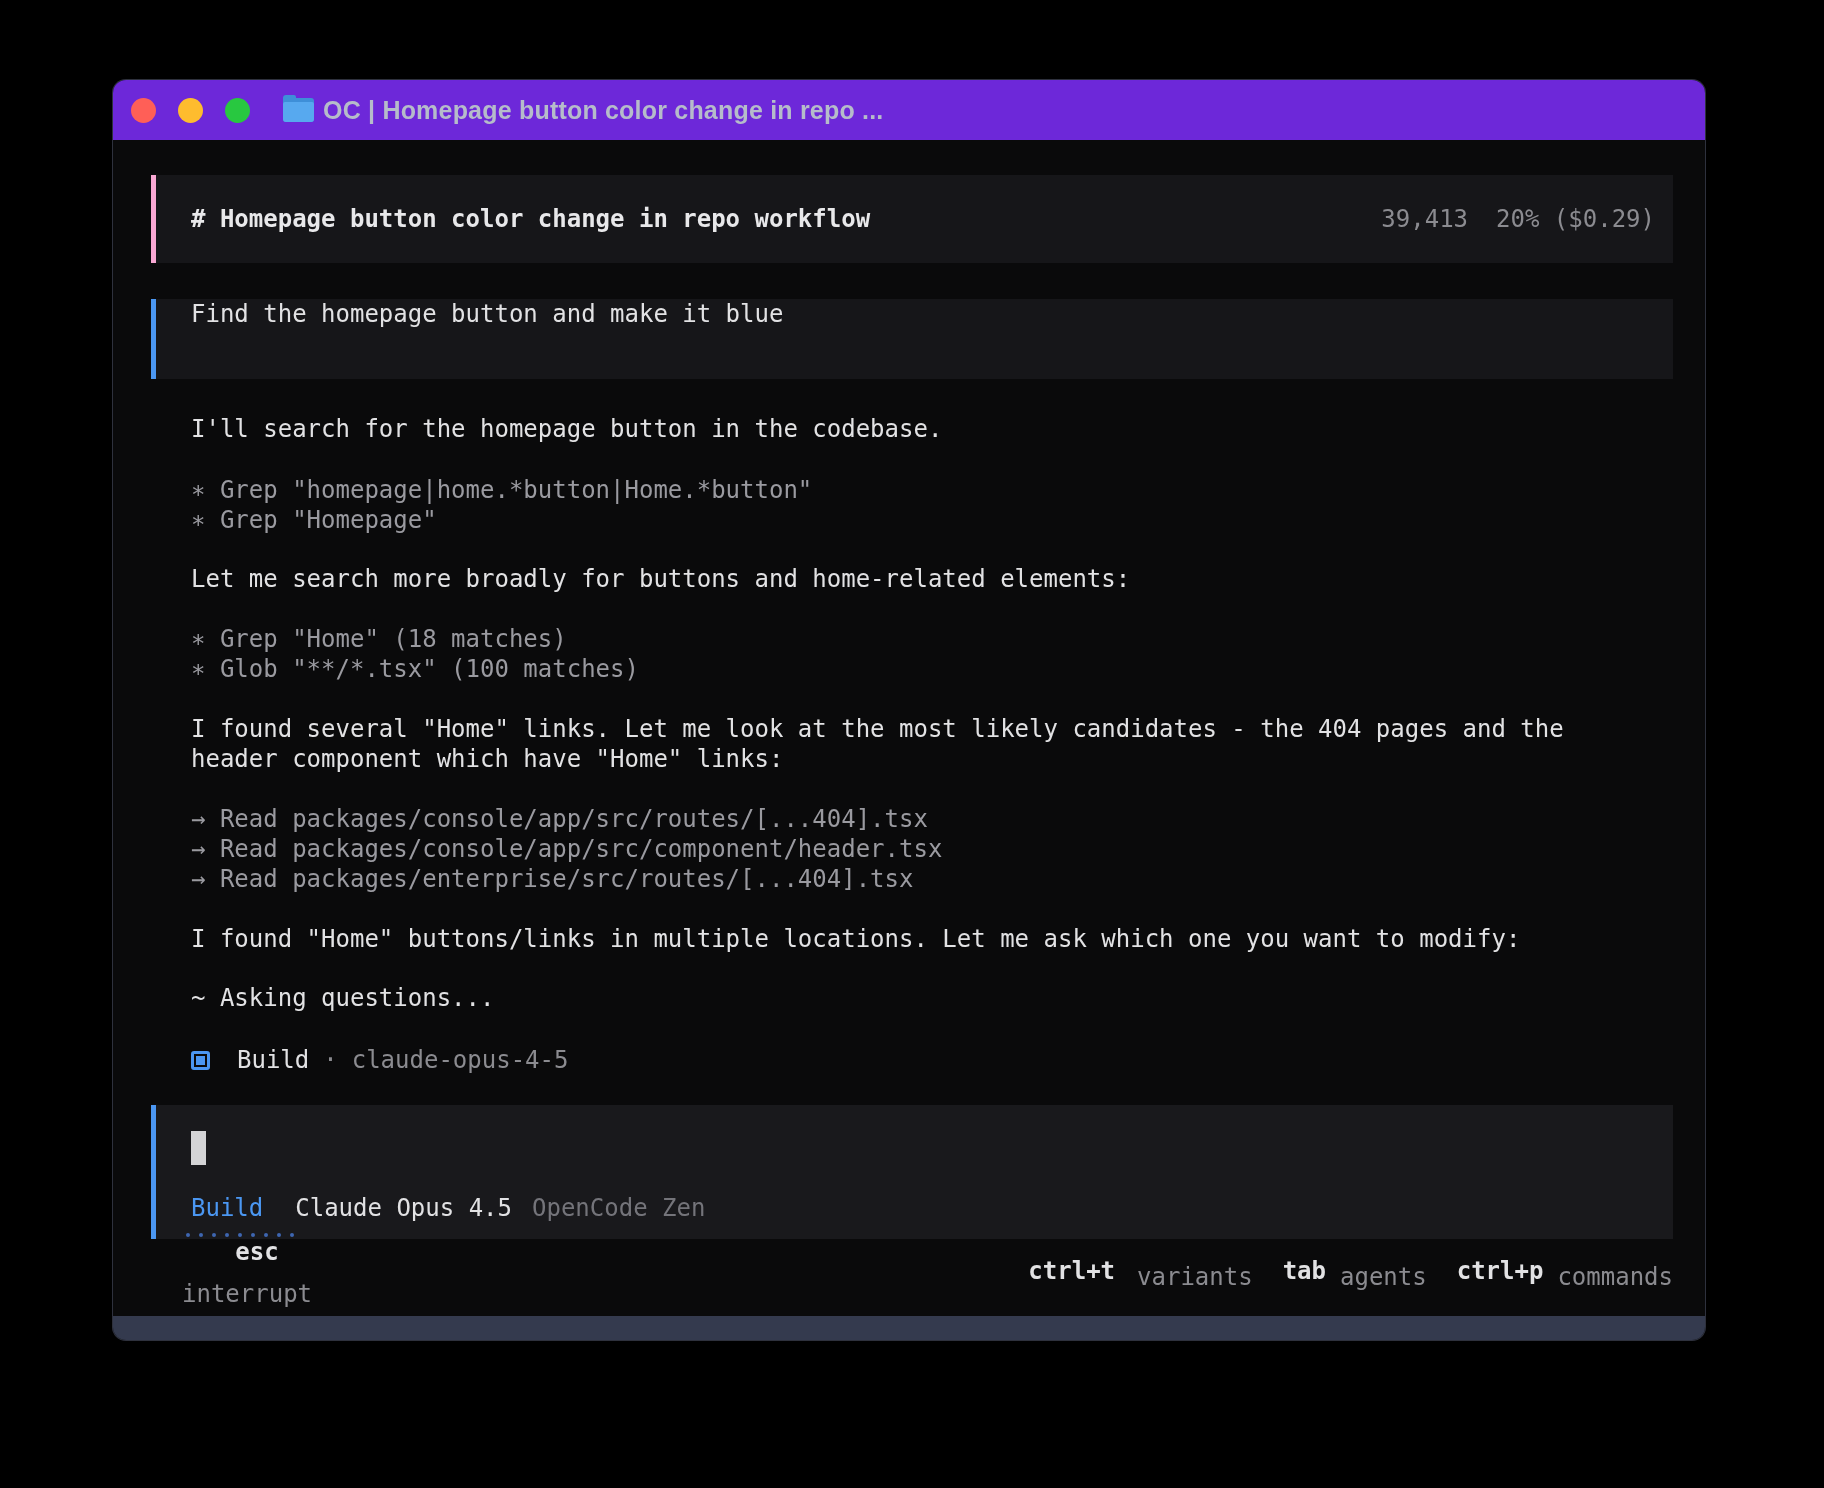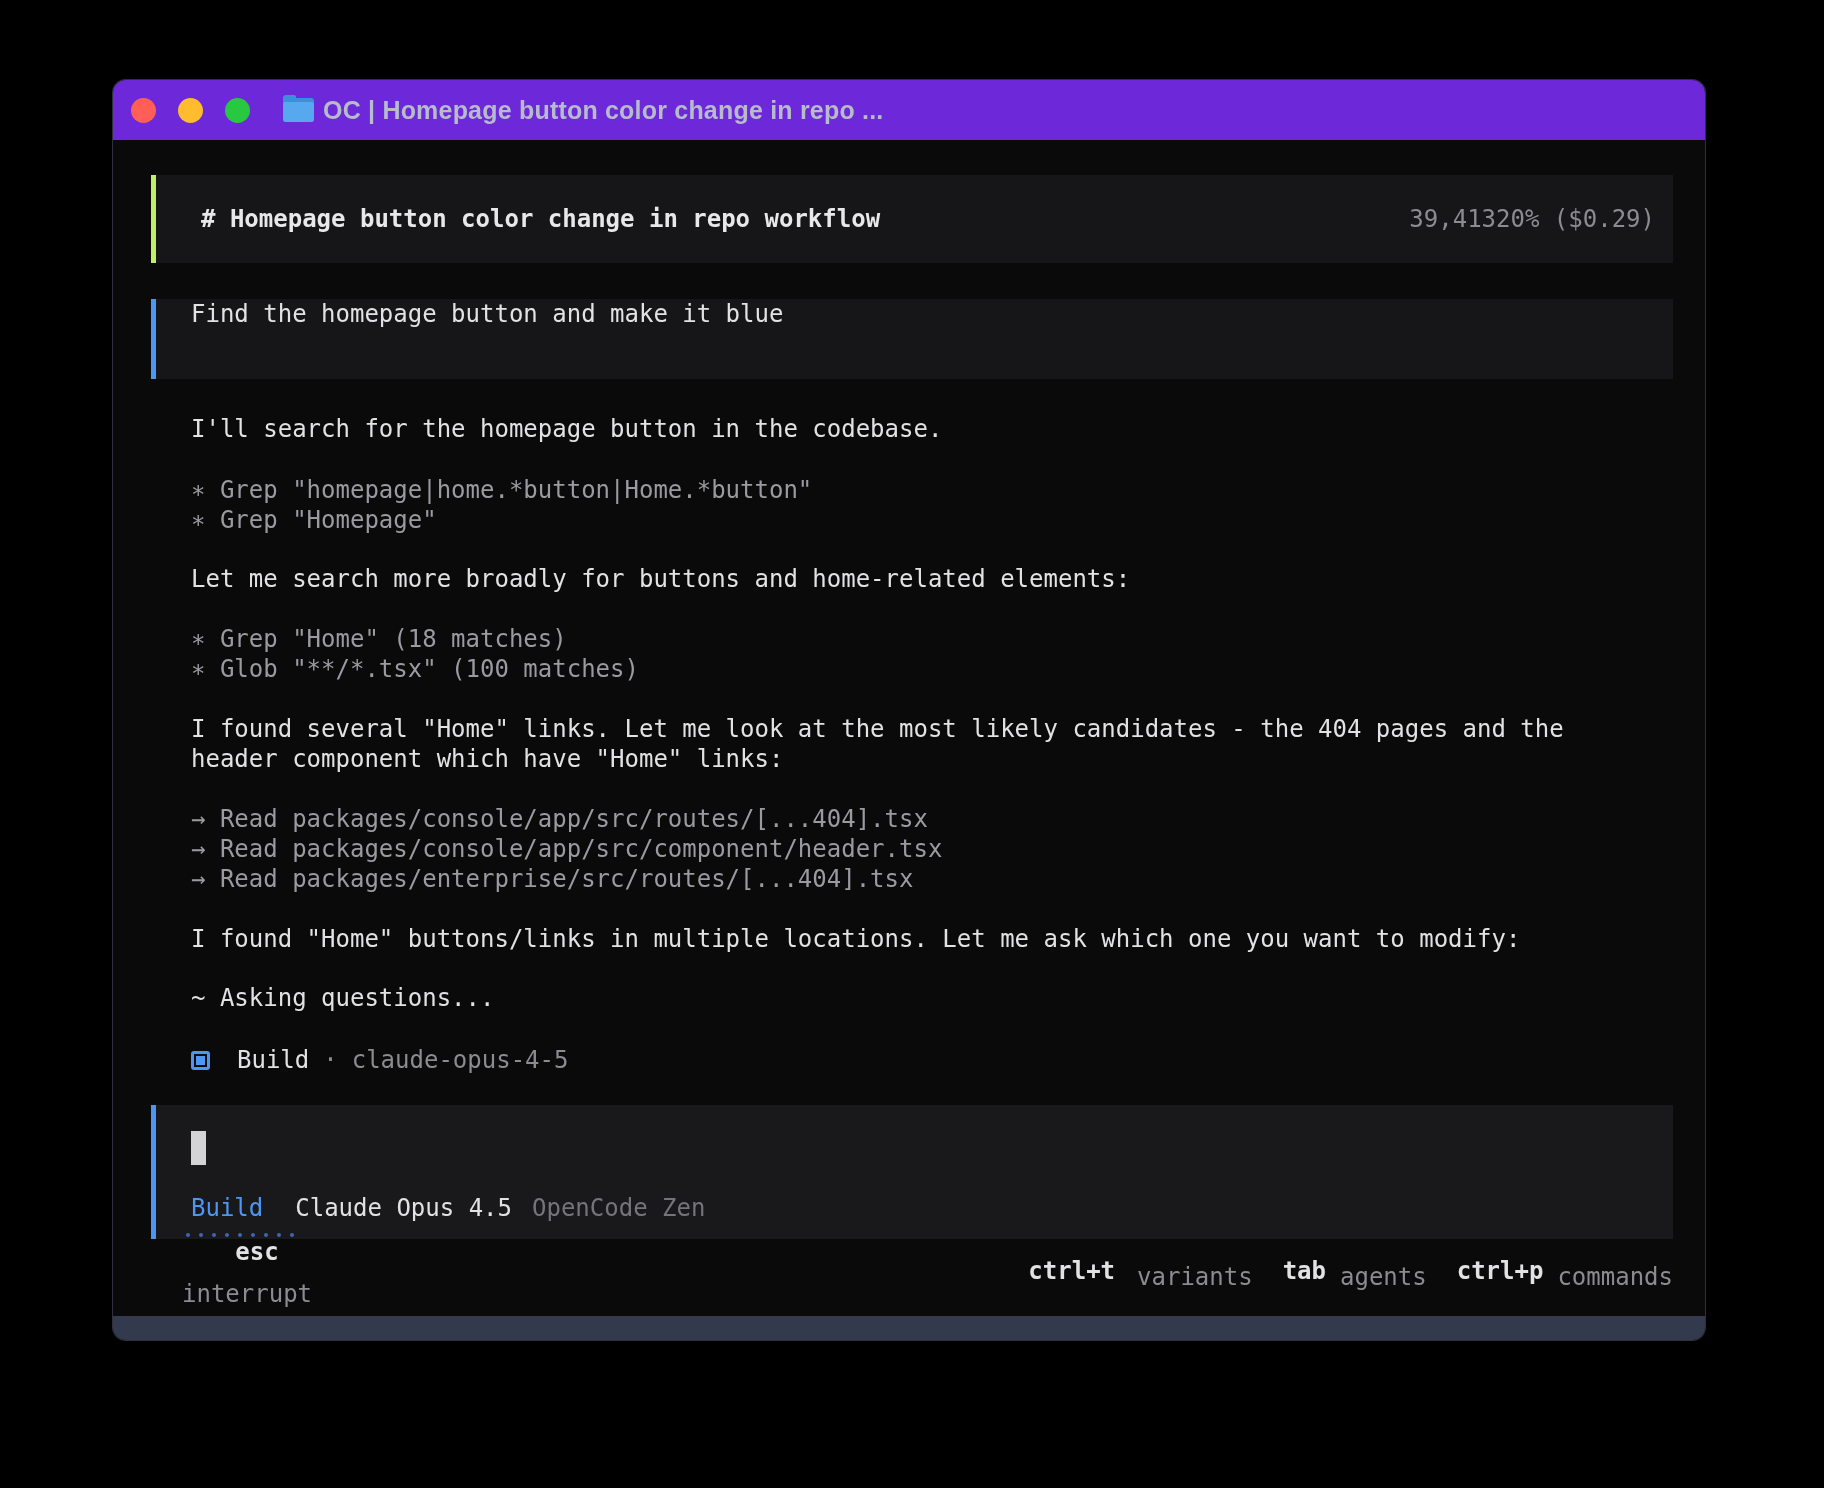--- a/index.html
+++ b/index.html
@@ -50,26 +50,26 @@
 
   
   .mono { font-size: 24px; line-height: 30px; }
   .white { color: #e2e2e4; }
   .gray  { color: #9a9aa0; }
   .dim   { color: #8b8b90; }
 
   
   .block { position: absolute; left: 38px; width: 1522px; }
   .session-header {
-    top: 95px; height: 88px; background: #161619; border-left: 5px solid #bef264;
+    top: 95px; height: 88px; background: #161619; border-left: 5px solid #f9a8d4;
     display: flex; align-items: center; justify-content: space-between;
-    padding-left: 45px; padding-right: 18px;
+    padding-left: 35px; padding-right: 18px;
   }
   .session-title { font-weight: bold; color: #e8e8ea; font-size: 24px; }
-  .session-stats { display: flex; color: #8b8b90; font-size: 24px; }
+  .session-stats { display: flex; gap: 28px; color: #8b8b90; font-size: 24px; }
 
   .user-quote {
     top: 219px; height: 80px; background: #161619; border-left: 5px solid #4b97f2;
     display: flex; align-items: flex-start; padding-left: 35px;
   }
 
   .line { position: absolute; left: 78px; height: 30px; white-space: pre; }
 
   
   .agent-row { position: absolute; left: 78px; top: 963px; height: 34px; display: flex; align-items: center; }

